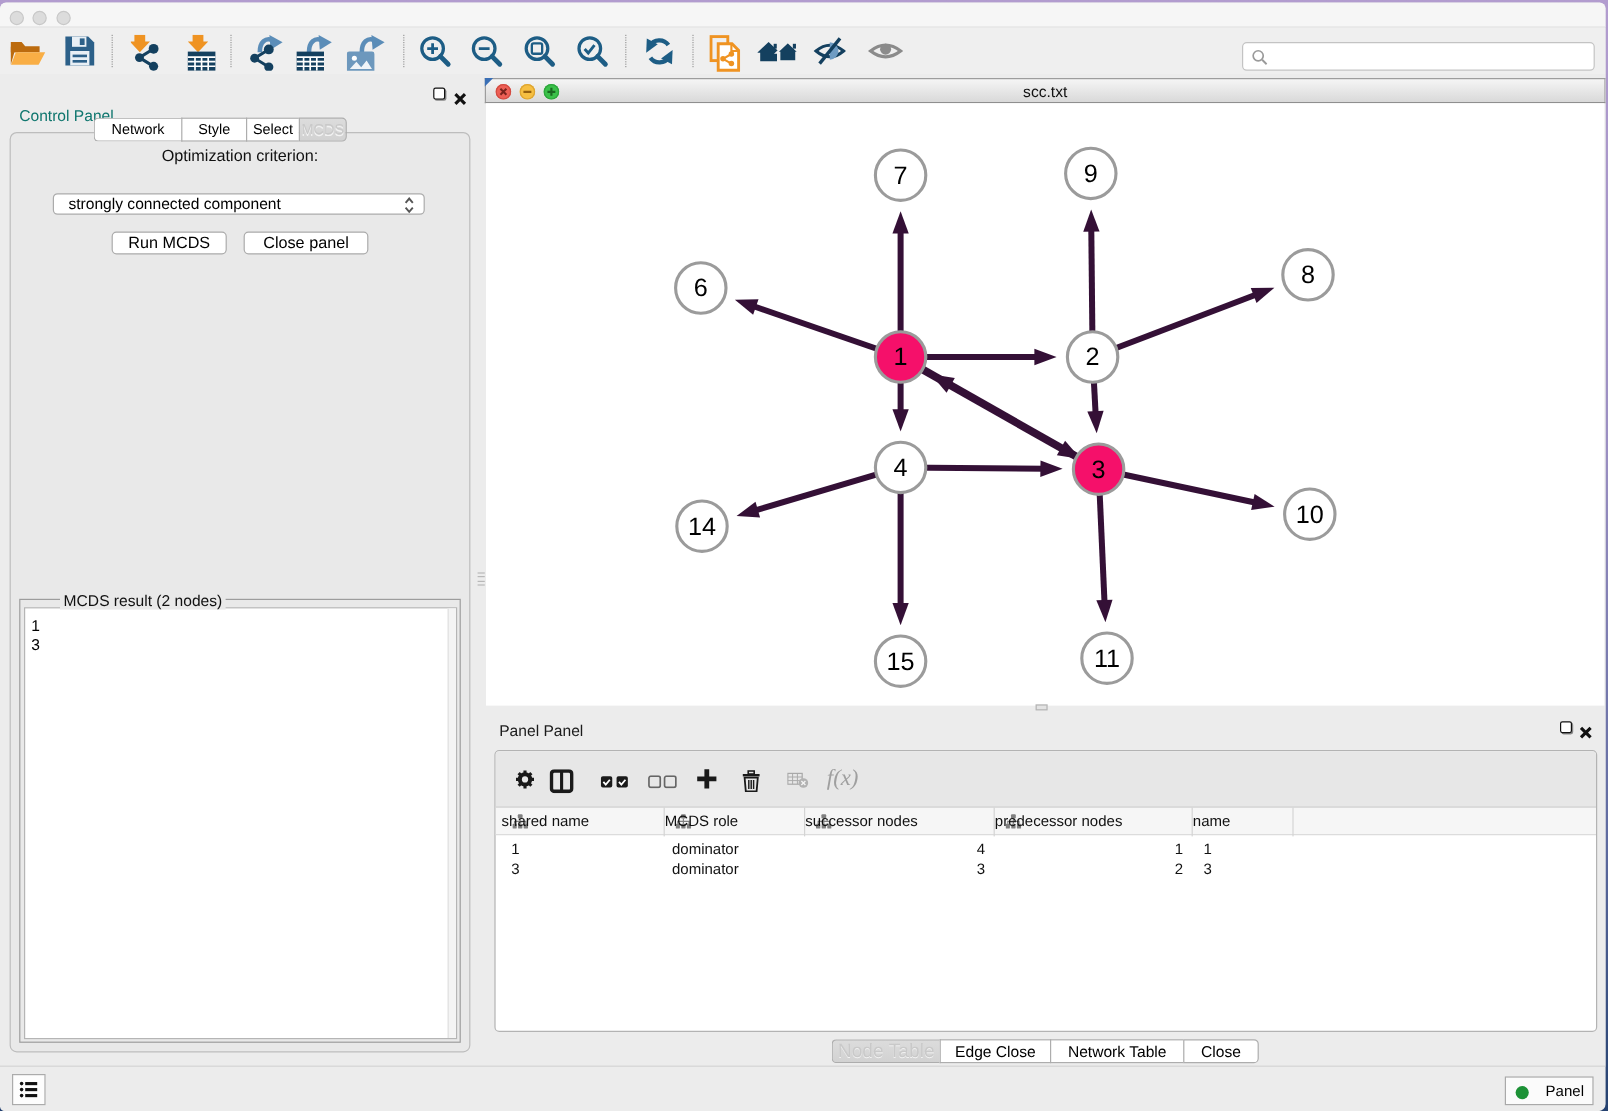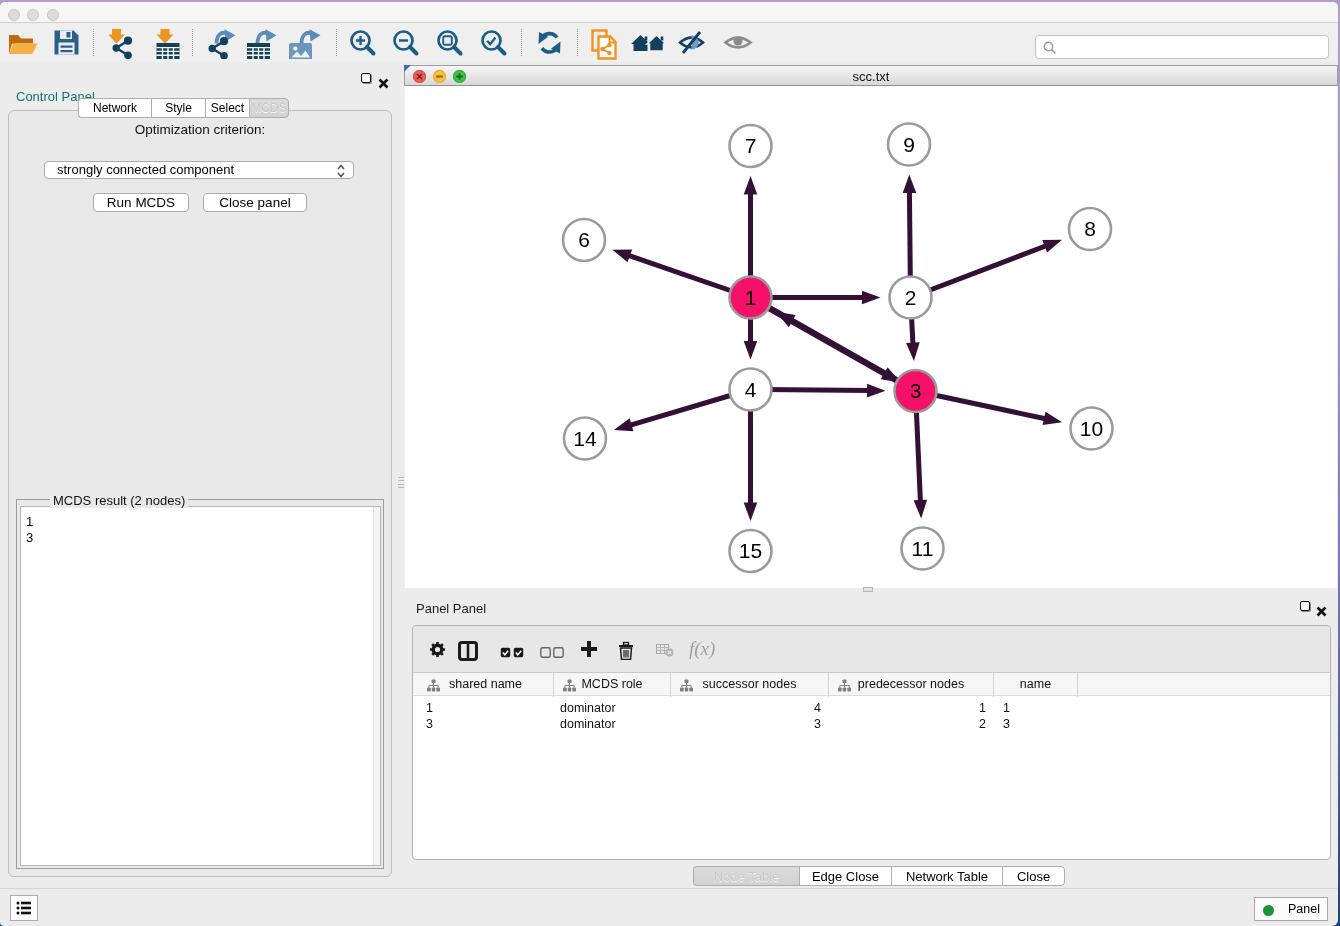--- a/index.html
+++ b/index.html
@@ -37,21 +37,21 @@
 .tl { position:absolute; top:67.5px; width:13px; height:13px; border-radius:50%; }
 .tl svg { position:absolute; left:0; top:0; }
 #canvas { left:405px; top:84px; width:932px; height:502px; background:#fff; }
 
 
 #tp-title { left:416px; top:599px; font-size:13px; color:#1c1c1c; }
 #tp-box { left:412px; top:623px; width:919px; height:235px; background:#fff; border:1px solid #b3b3b3; border-radius:4px; overflow:hidden; }
 #tp-toolbar { left:0; top:0; width:917px; height:46px; background:#e7e7e7; }
 #tp-header { left:0; top:46px; width:917px; height:24px; background:#f6f6f6; border-top:1px solid #c9c9c9; border-bottom:1px solid #dcdcdc; }
 .hcell { position:absolute; top:0; height:24px; border-right:1px solid #d4d4d4; }
-.htext { position:absolute; top:4px; width:100%; text-align:center; font-size:12.5px; color:#111; }
+.htext { position:absolute; top:4px; width:100%; font-size:12.5px; color:#111; }
 .hicon { position:absolute; top:5px; }
 .row { position:absolute; font-size:12.5px; color:#111; }
 
 
 #bt { left:693px; top:864px; }
 #bt .tab { font-size:13px; }
 
 
 #statusline { left:0; top:886px; width:1338px; height:0; border-top:1px solid #d4d4d4; }
 #sbtn { left:10px; top:893px; width:28px; height:26px; background:#fdfdfd; border:1px solid #ababab; }
@@ -441,21 +441,21 @@
     <div class="row" style="left:395px; top:75px; width:13px; text-align:right;">4</div>
     <div class="row" style="left:560px; top:75px; width:13px; text-align:right;">1</div>
     <div class="row" style="left:590px; top:75px;">1</div>
     <div class="row" style="left:13px; top:91px;">3</div>
     <div class="row" style="left:147px; top:91px;">dominator</div>
     <div class="row" style="left:395px; top:91px; width:13px; text-align:right;">3</div>
     <div class="row" style="left:560px; top:91px; width:13px; text-align:right;">2</div>
     <div class="row" style="left:590px; top:91px;">3</div>
   </div>
   <div class="tabs" id="bt">
-    <div class="tab first sel" style="width:106px;font-size:13px">Node Table</div>
+    <div class="tab first sel" style="width:90px;font-size:16px">Node Table</div>
     <div class="tab" style="width:92px;font-size:13px">Edge Close</div>
     <div class="tab" style="width:111px;font-size:13px">Network Table</div>
     <div class="tab last" style="width:63px;font-size:13px">Close</div>
   </div>
 
   <div class="abs" id="statusline"></div>
   <div class="abs" id="sbtn"><svg width="26" height="24" viewBox="0 0 26 24">
         <g fill="#111">
           <circle cx="7" cy="7" r="1.5"></circle>
           <circle cx="7" cy="12" r="1.5"></circle>

